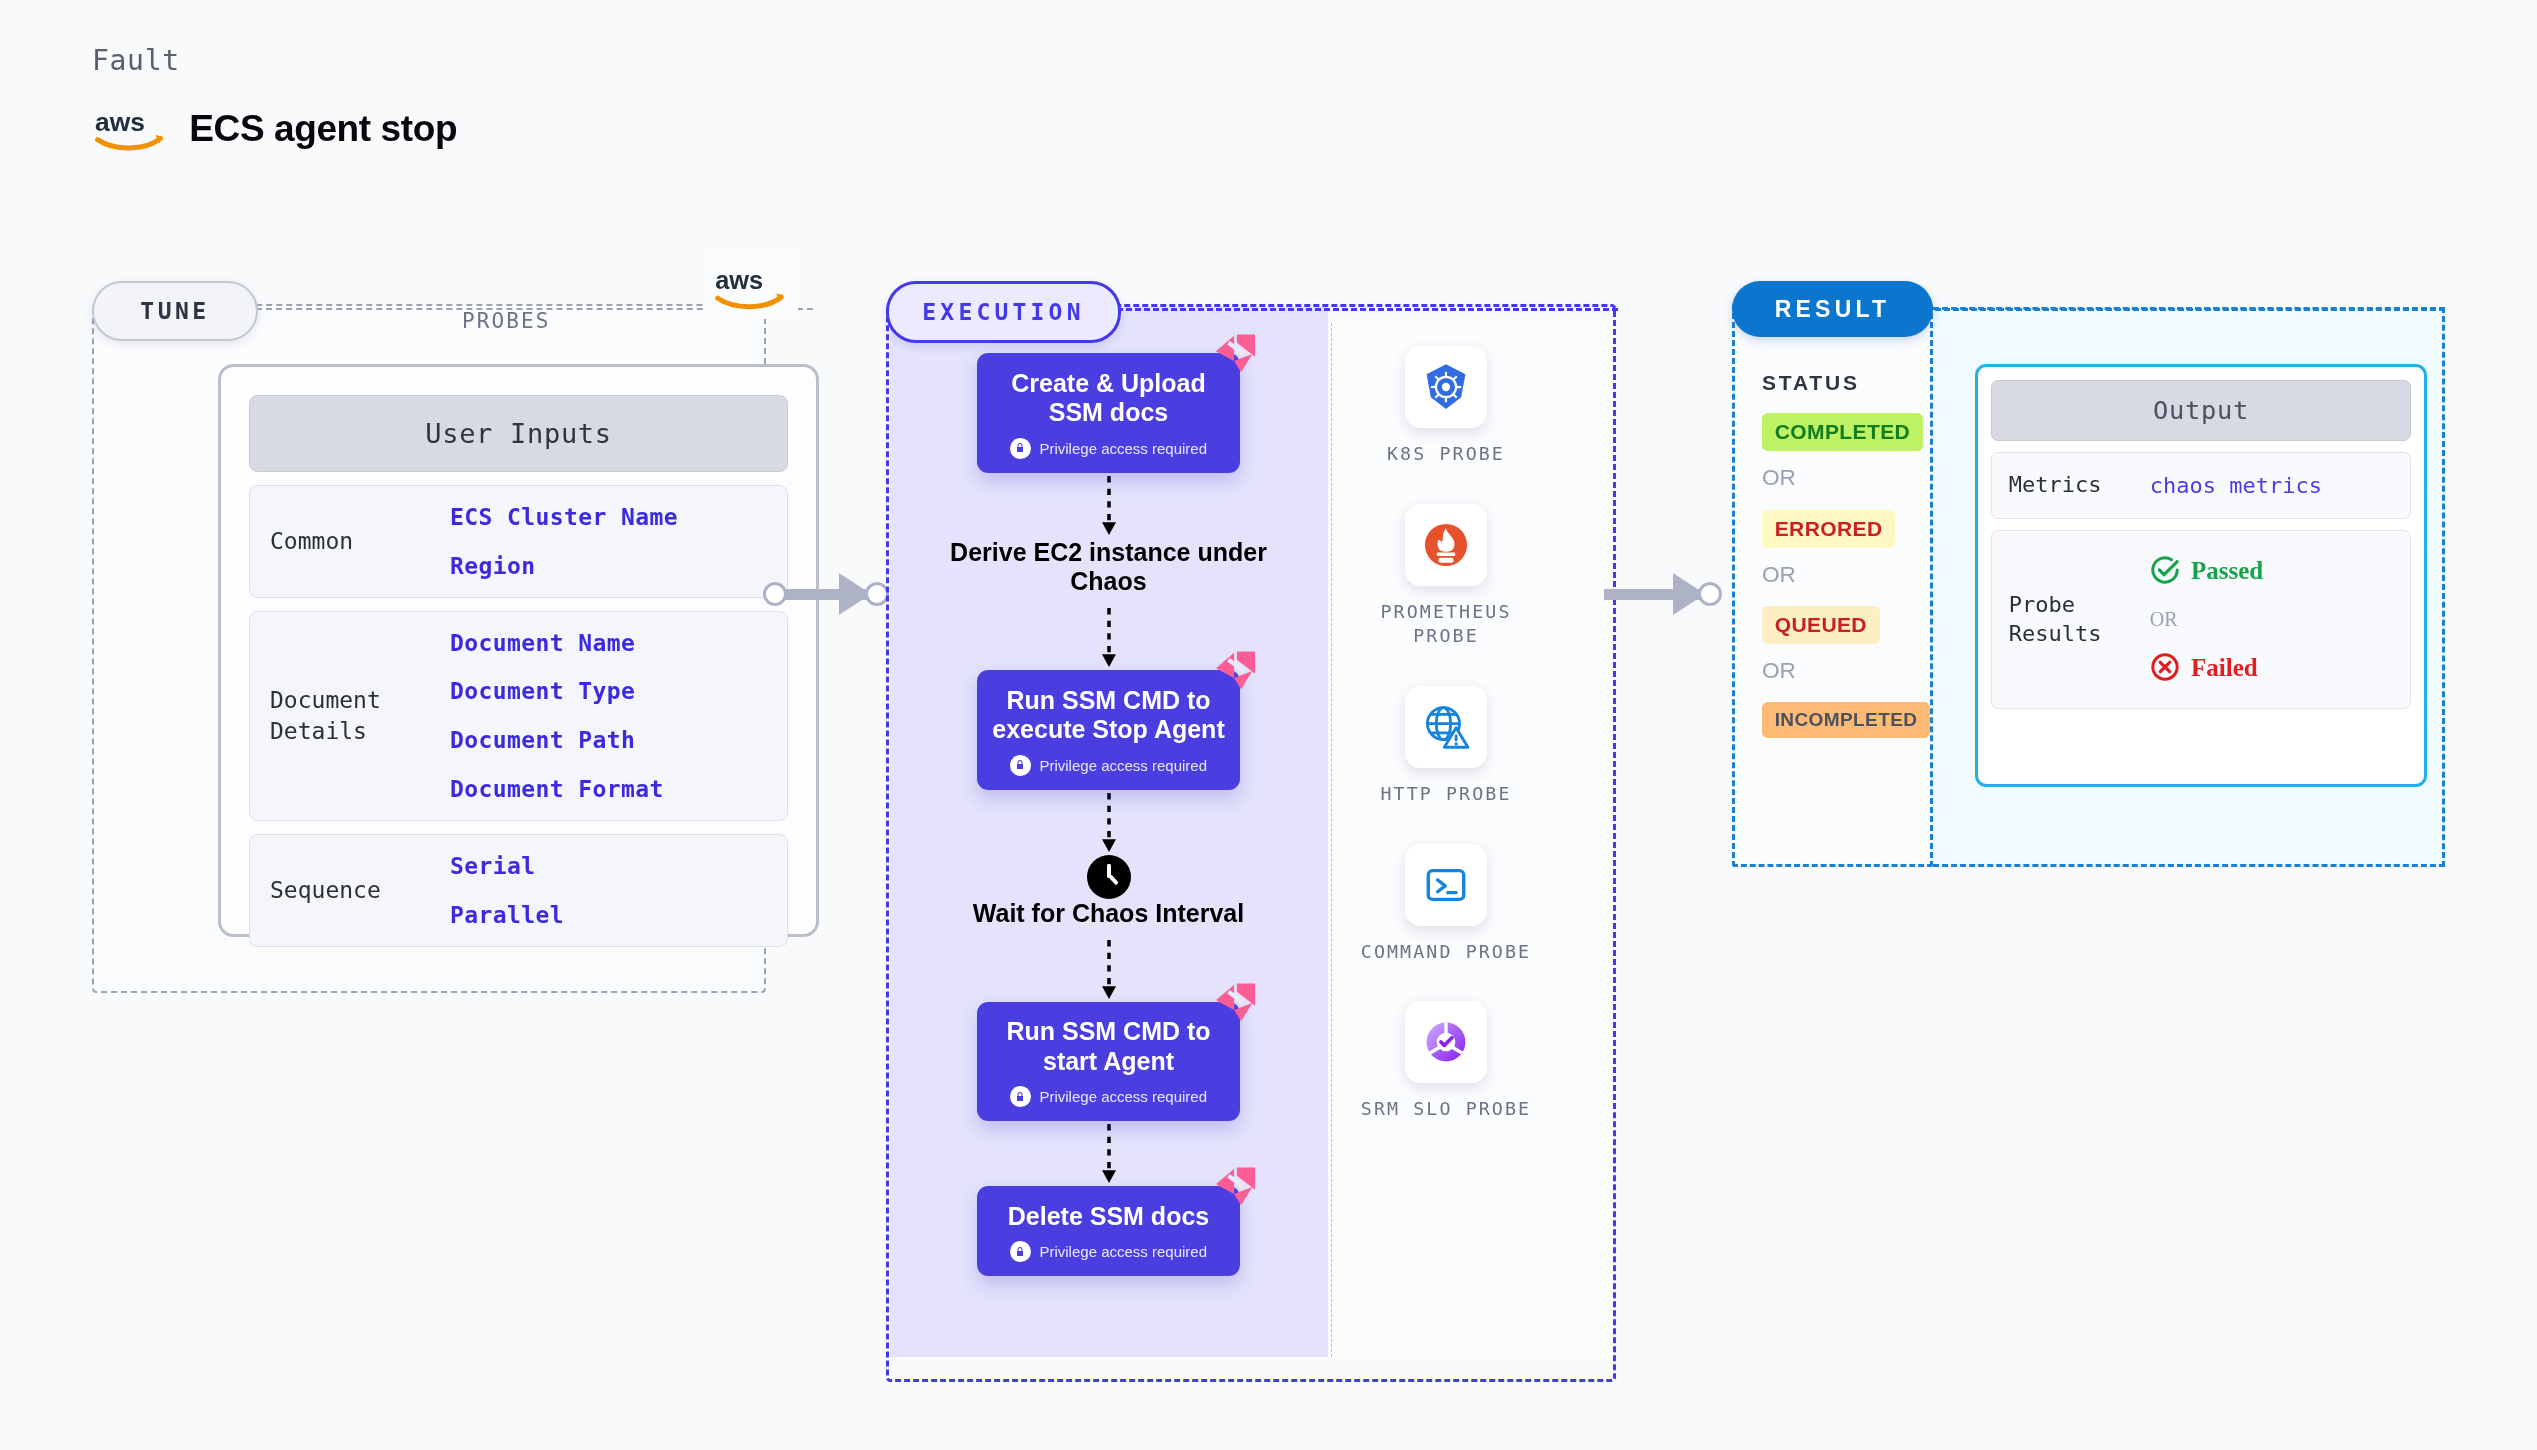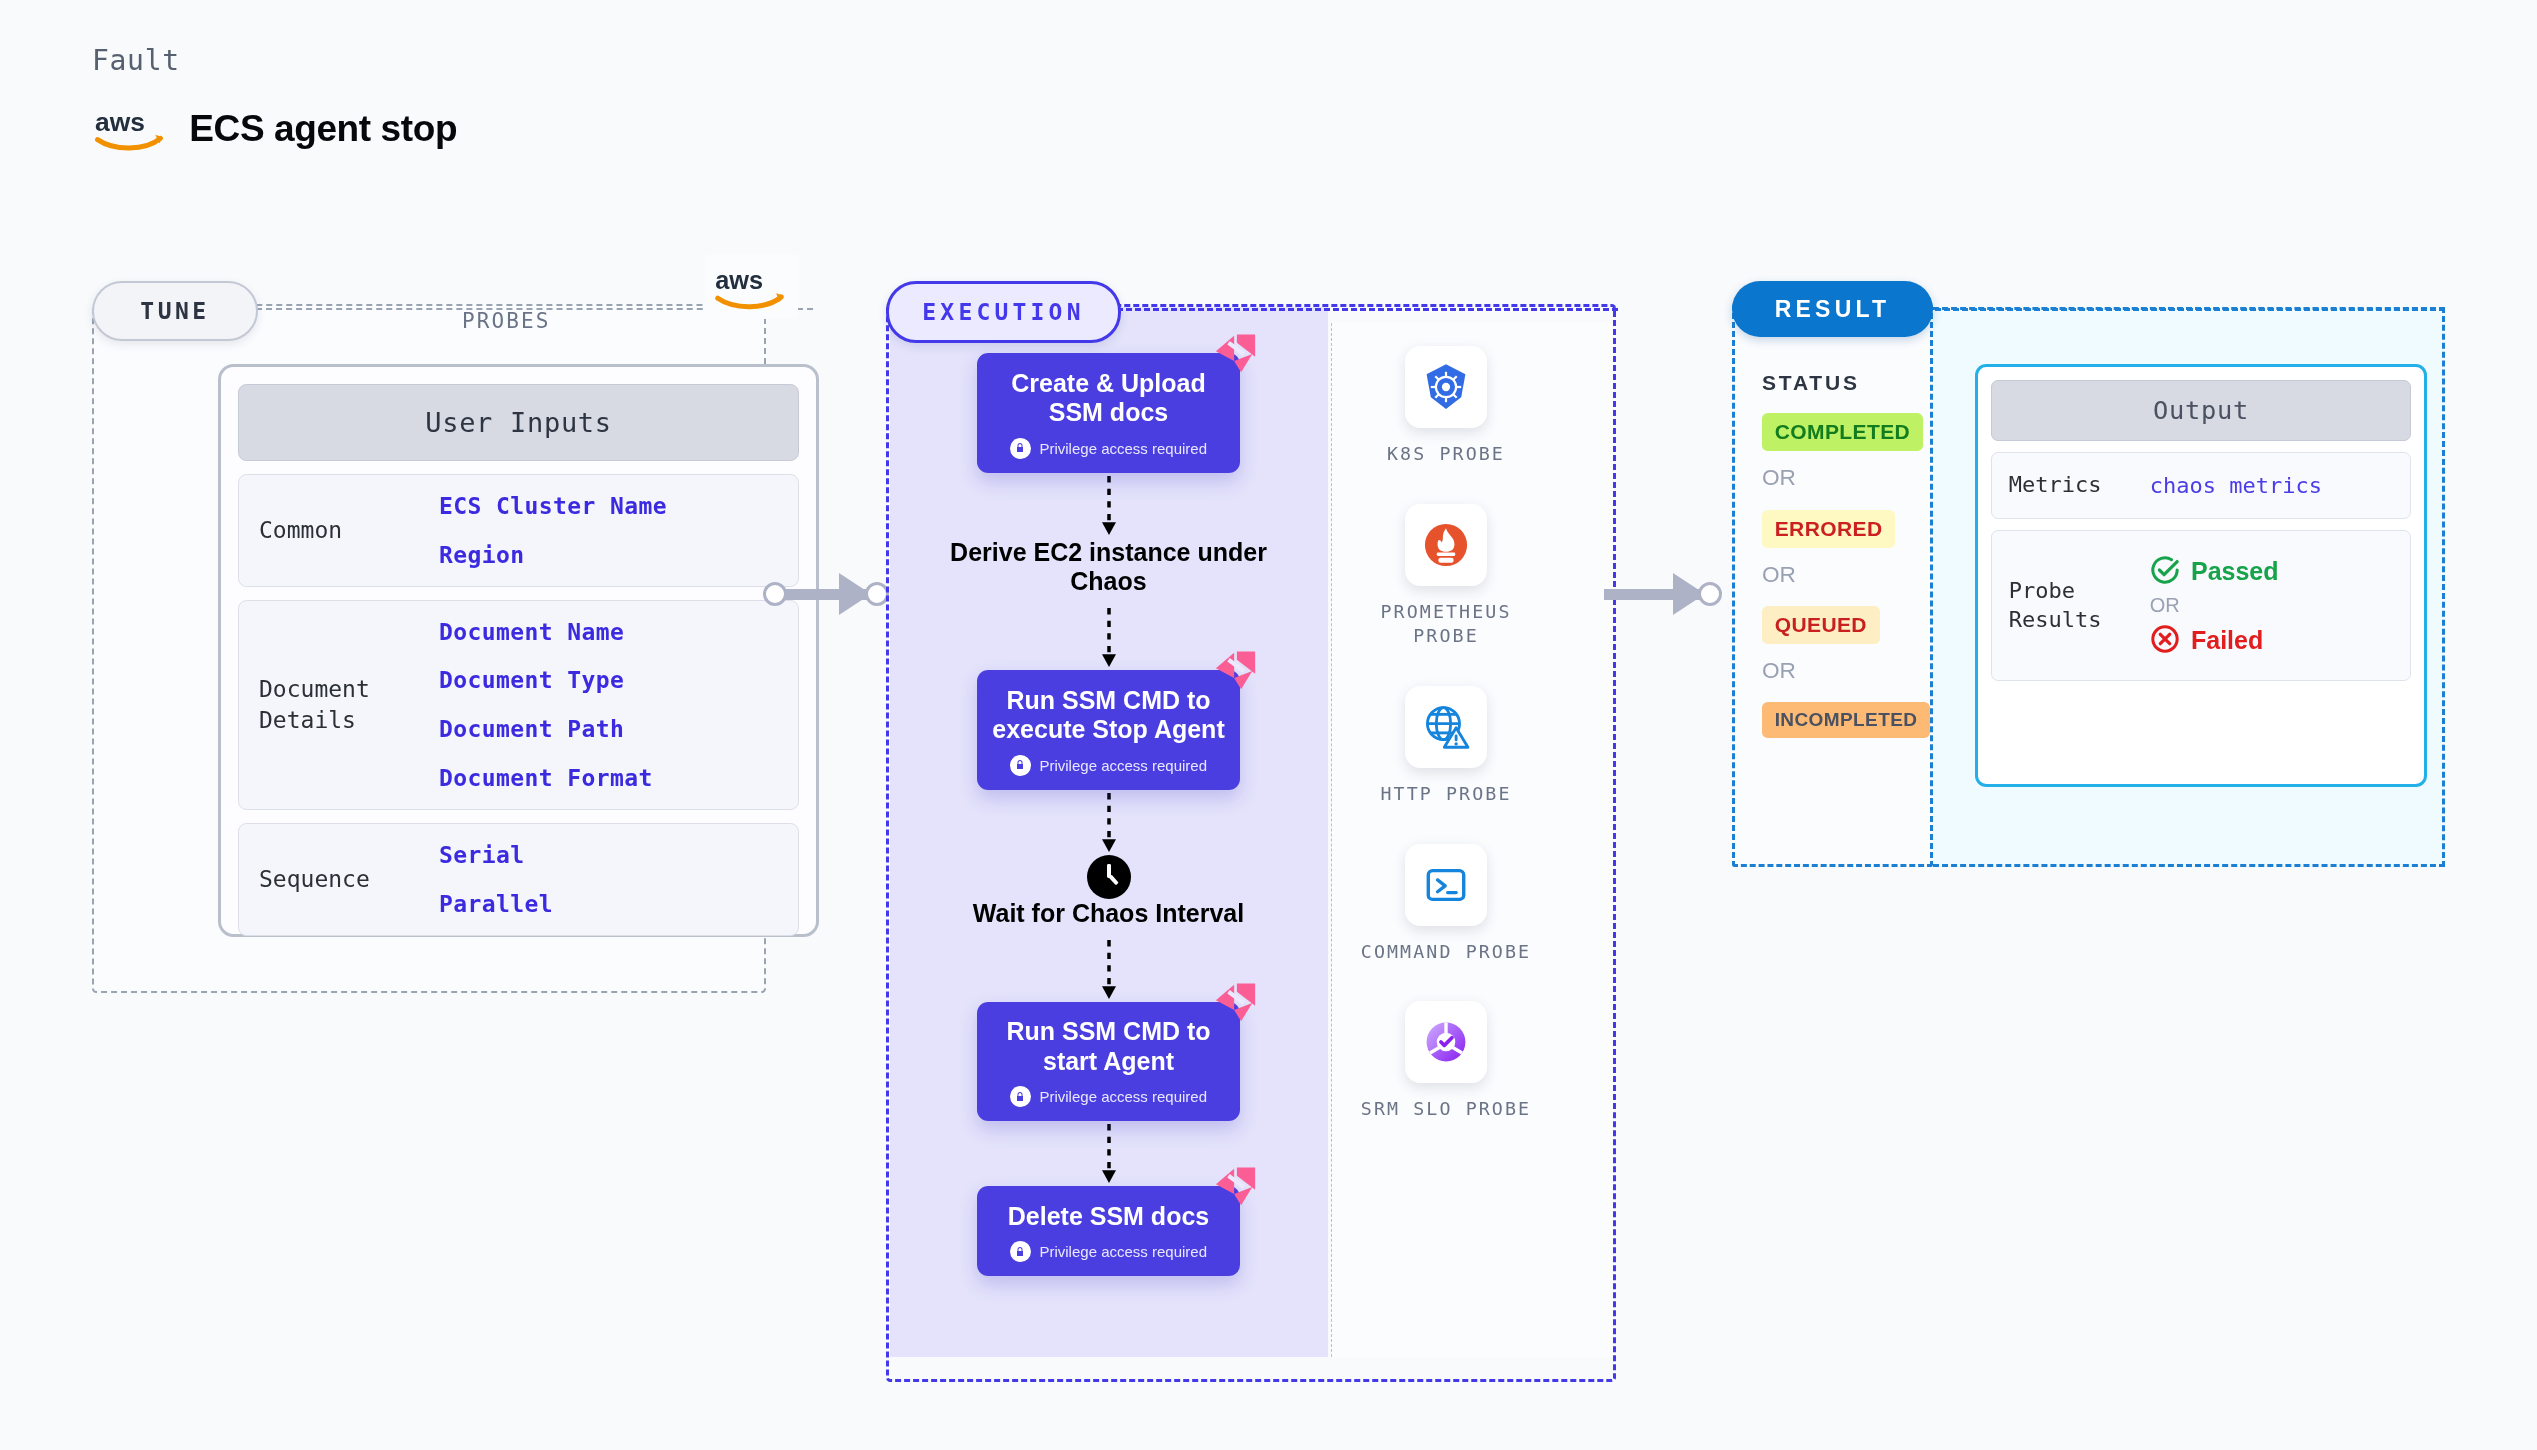--- a/index.html
+++ b/index.html
@@ -32,21 +32,21 @@
     box-shadow:0 3.5px 10px rgba(40,50,80,.10);}
   #tune-pill span{font-family:"DejaVu Sans Mono","Liberation Mono",monospace;
     font-size:23px;font-weight:bold;color:#2d3542;letter-spacing:3.5px;}
   #tune-dashline{position:absolute;left:164px;top:27px;width:557px;height:0;
     border-top:2.8px dashed #9aa3b2;}
   #aws-logo-tune{position:absolute;left:706px;top:255px;width:92px;height:64px;
     background:#fbfcfe;display:flex;align-items:center;justify-content:center;}
 
   #tune-card{position:absolute;left:126px;top:83px;width:601px;height:573px;
     background:#fdfdff;border:3.5px solid #b9c0cc;border-radius:15.5px;
-    box-sizing:border-box;padding:17px;}
+    box-sizing:border-box;padding:28px;}
   #user-inputs-hdr{height:75px;background:#d7d9e3;border:1.4px solid #c6c9d6;
     border-radius:8.5px;display:flex;align-items:center;justify-content:center;}
   #user-inputs-hdr span{font-family:"DejaVu Sans Mono","Liberation Mono",monospace;
     font-size:27px;color:#2d3542;letter-spacing:0.7px;}
   .tune-group{margin-top:12.7px;background:#f4f6fb;border:1.4px solid #dcdfe8;
     border-radius:8.5px;display:flex;align-items:center;box-sizing:border-box;
     padding:18.3px 7px 18.3px 20px;}
   .tune-group-label{width:180px;flex:none;
     font-family:"DejaVu Sans Mono","Liberation Mono",monospace;
     font-size:23px;color:#2b2f36;line-height:1.32;}
@@ -152,21 +152,21 @@
   #output-hdr span{font-family:"DejaVu Sans Mono","Liberation Mono",monospace;
     font-size:25.4px;color:#4a5160;letter-spacing:0.7px;}
   .out-row{margin-top:11.3px;background:#f8fafd;border:1.4px solid #dfe3ec;
     border-radius:7px;display:flex;align-items:center;box-sizing:border-box;
     padding:18.3px 7px 18.3px 17px;}
   .out-label{width:141px;flex:none;
     font-family:"DejaVu Sans Mono","Liberation Mono",monospace;
     font-size:22px;color:#2b2f36;line-height:1.3;}
   .out-val-mono{font-family:"DejaVu Sans Mono","Liberation Mono",monospace;
     font-size:22px;color:#4b3ce8;}
-  .probe-res{display:flex;flex-direction:column;gap:7px;}
+  .probe-res{display:flex;flex-direction:column;gap:21px;font-family:Liberation Serif, serif;}
   .pr-line{display:flex;align-items:center;gap:11.3px;}
   .pr-line .txt{font-size:25px;font-weight:bold;}
 </style>
 </head>
 <body>
 
 <div id="header">
   <div id="fault-label">Fault</div>
   <div id="title-row">
     <span id="aws-logo-title">

